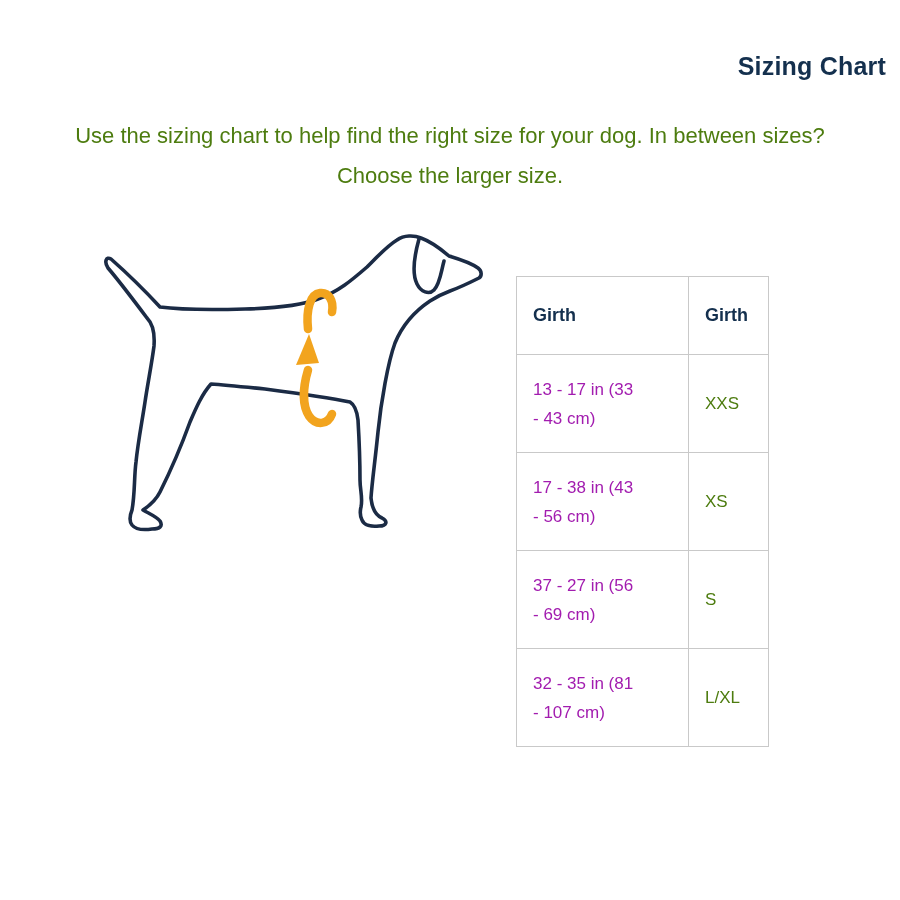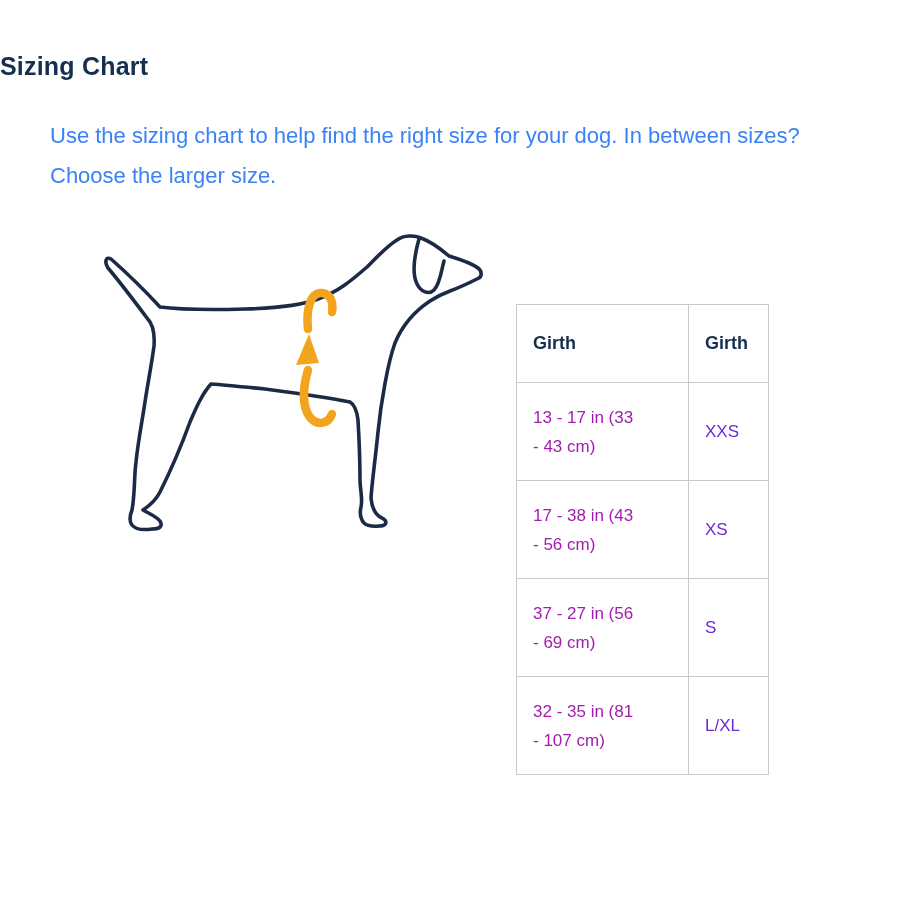--- a/index.html
+++ b/index.html
@@ -8,53 +8,54 @@
   body {
     width: 900px; height: 900px;
     font-family: "Liberation Sans", "DejaVu Sans", sans-serif;
     position: relative;
     overflow: hidden;
   }
   .page { position: absolute; inset: 0; }
 
   .page-title {
     position: absolute;
-    top: 52px; left: 0; right: 8px;
-    text-align: left;
+    top: 52px; left: 0; right: 14px;
+    text-align: right;
     font-size: 25px;
     font-weight: 700;
     color: #14304e;
     letter-spacing: 0.2px;
+    padding-left: 48px;
   }
 
   .page-desc {
     position: absolute;
     top: 116px; left: 50px; right: 50px;
     margin: 0 auto;
     max-width: 800px;
+    text-align: center;
     font-size: 22px;
     line-height: 40px;
-    color: #3b82f6;
+    color: #4d7c0f;
     font-weight: 400;
   }
 
   .dog-illustration {
     position: absolute;
     left: 80px; top: 222px;
     width: 425px; height: 325px;
   }
 
   .sizing-table {
     position: absolute;
     left: 516px; top: 276px;
     border-collapse: collapse;
     table-layout: fixed;
     width: 252px;
     background: #ffffff;
-    margin-top: 28px;
   }
   .sizing-table col.col-girth { width: 172px; }
   .sizing-table col.col-size  { width: 80px; }
   .sizing-table th, .sizing-table td {
     border: 1px solid #c9c9c9;
     vertical-align: middle;
     text-align: left;
   }
   .sizing-table thead tr { height: 78px; }
   .sizing-table tbody tr { height: 98px; }
@@ -65,21 +66,21 @@
     padding: 0 6px 0 16px;
   }
   .sizing-table td.girth-cell {
     font-size: 17px;
     line-height: 29px;
     color: #a21caf;
     padding: 0 46px 0 16px;
   }
   .sizing-table td.size-cell {
     font-size: 17px;
-    color: #6d28d9;
+    color: #4d7c0f;
     padding: 0 4px 0 16px;
   }
 </style>
 </head>
 <body>
 
 <div class="page">
 
   <h1 class="page-title">Sizing Chart</h1>
 

